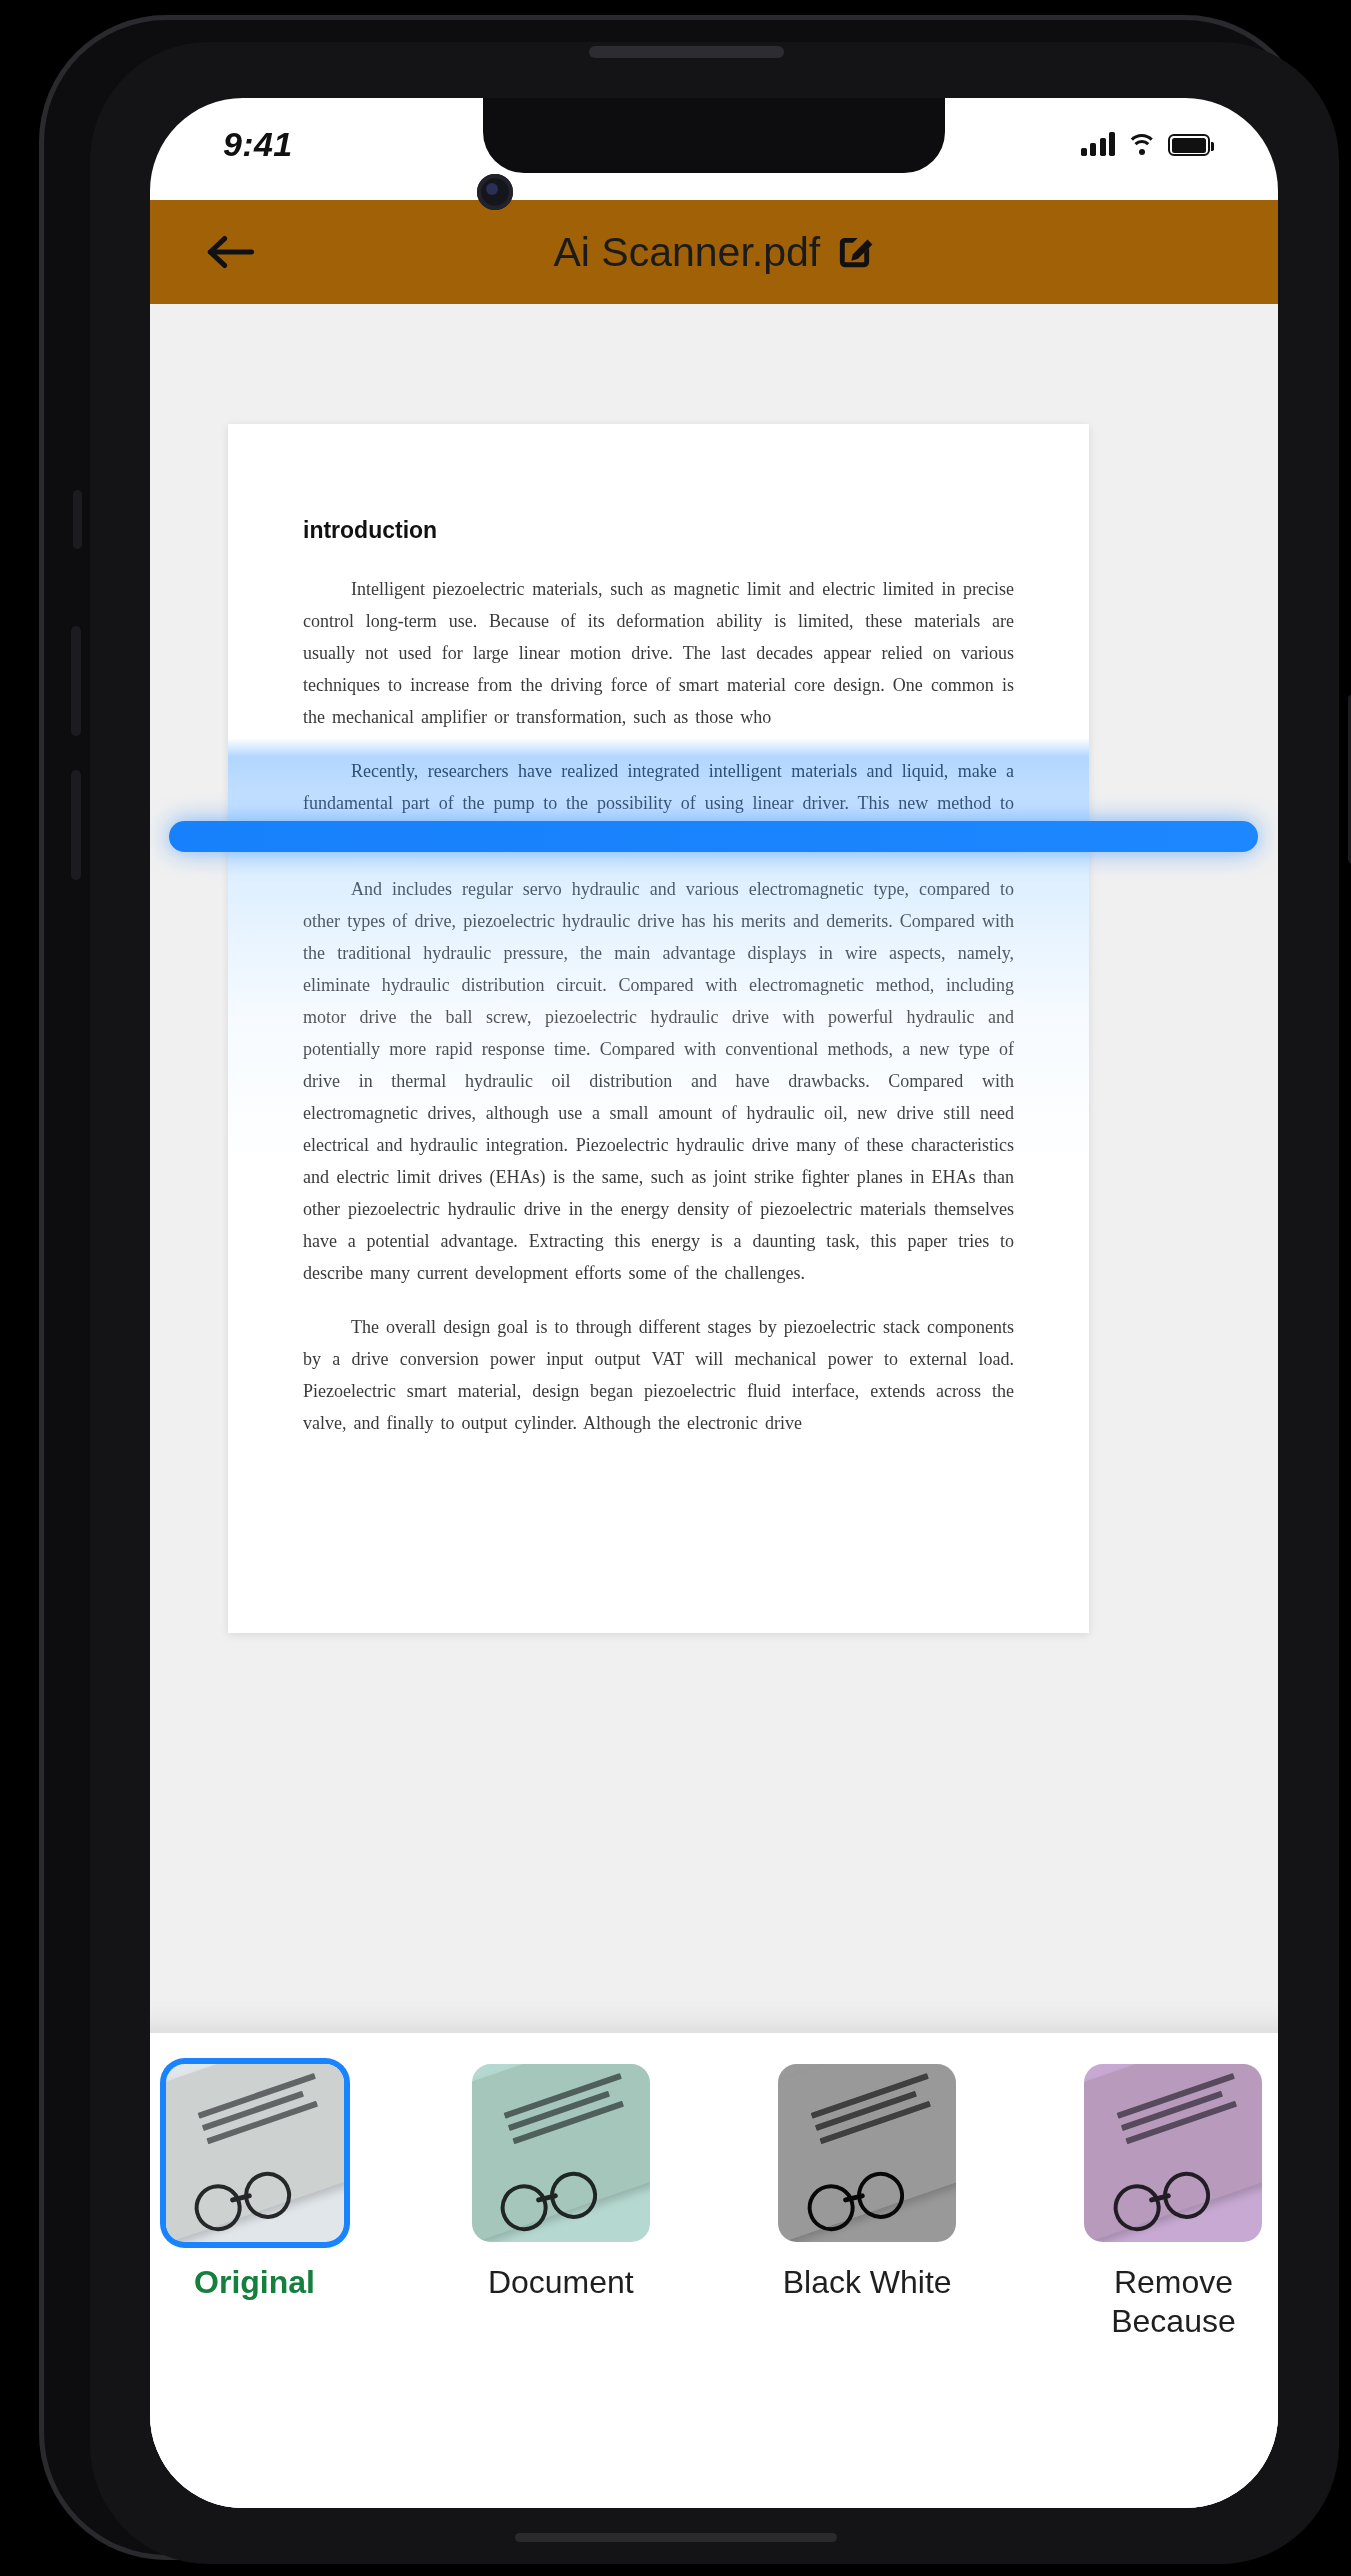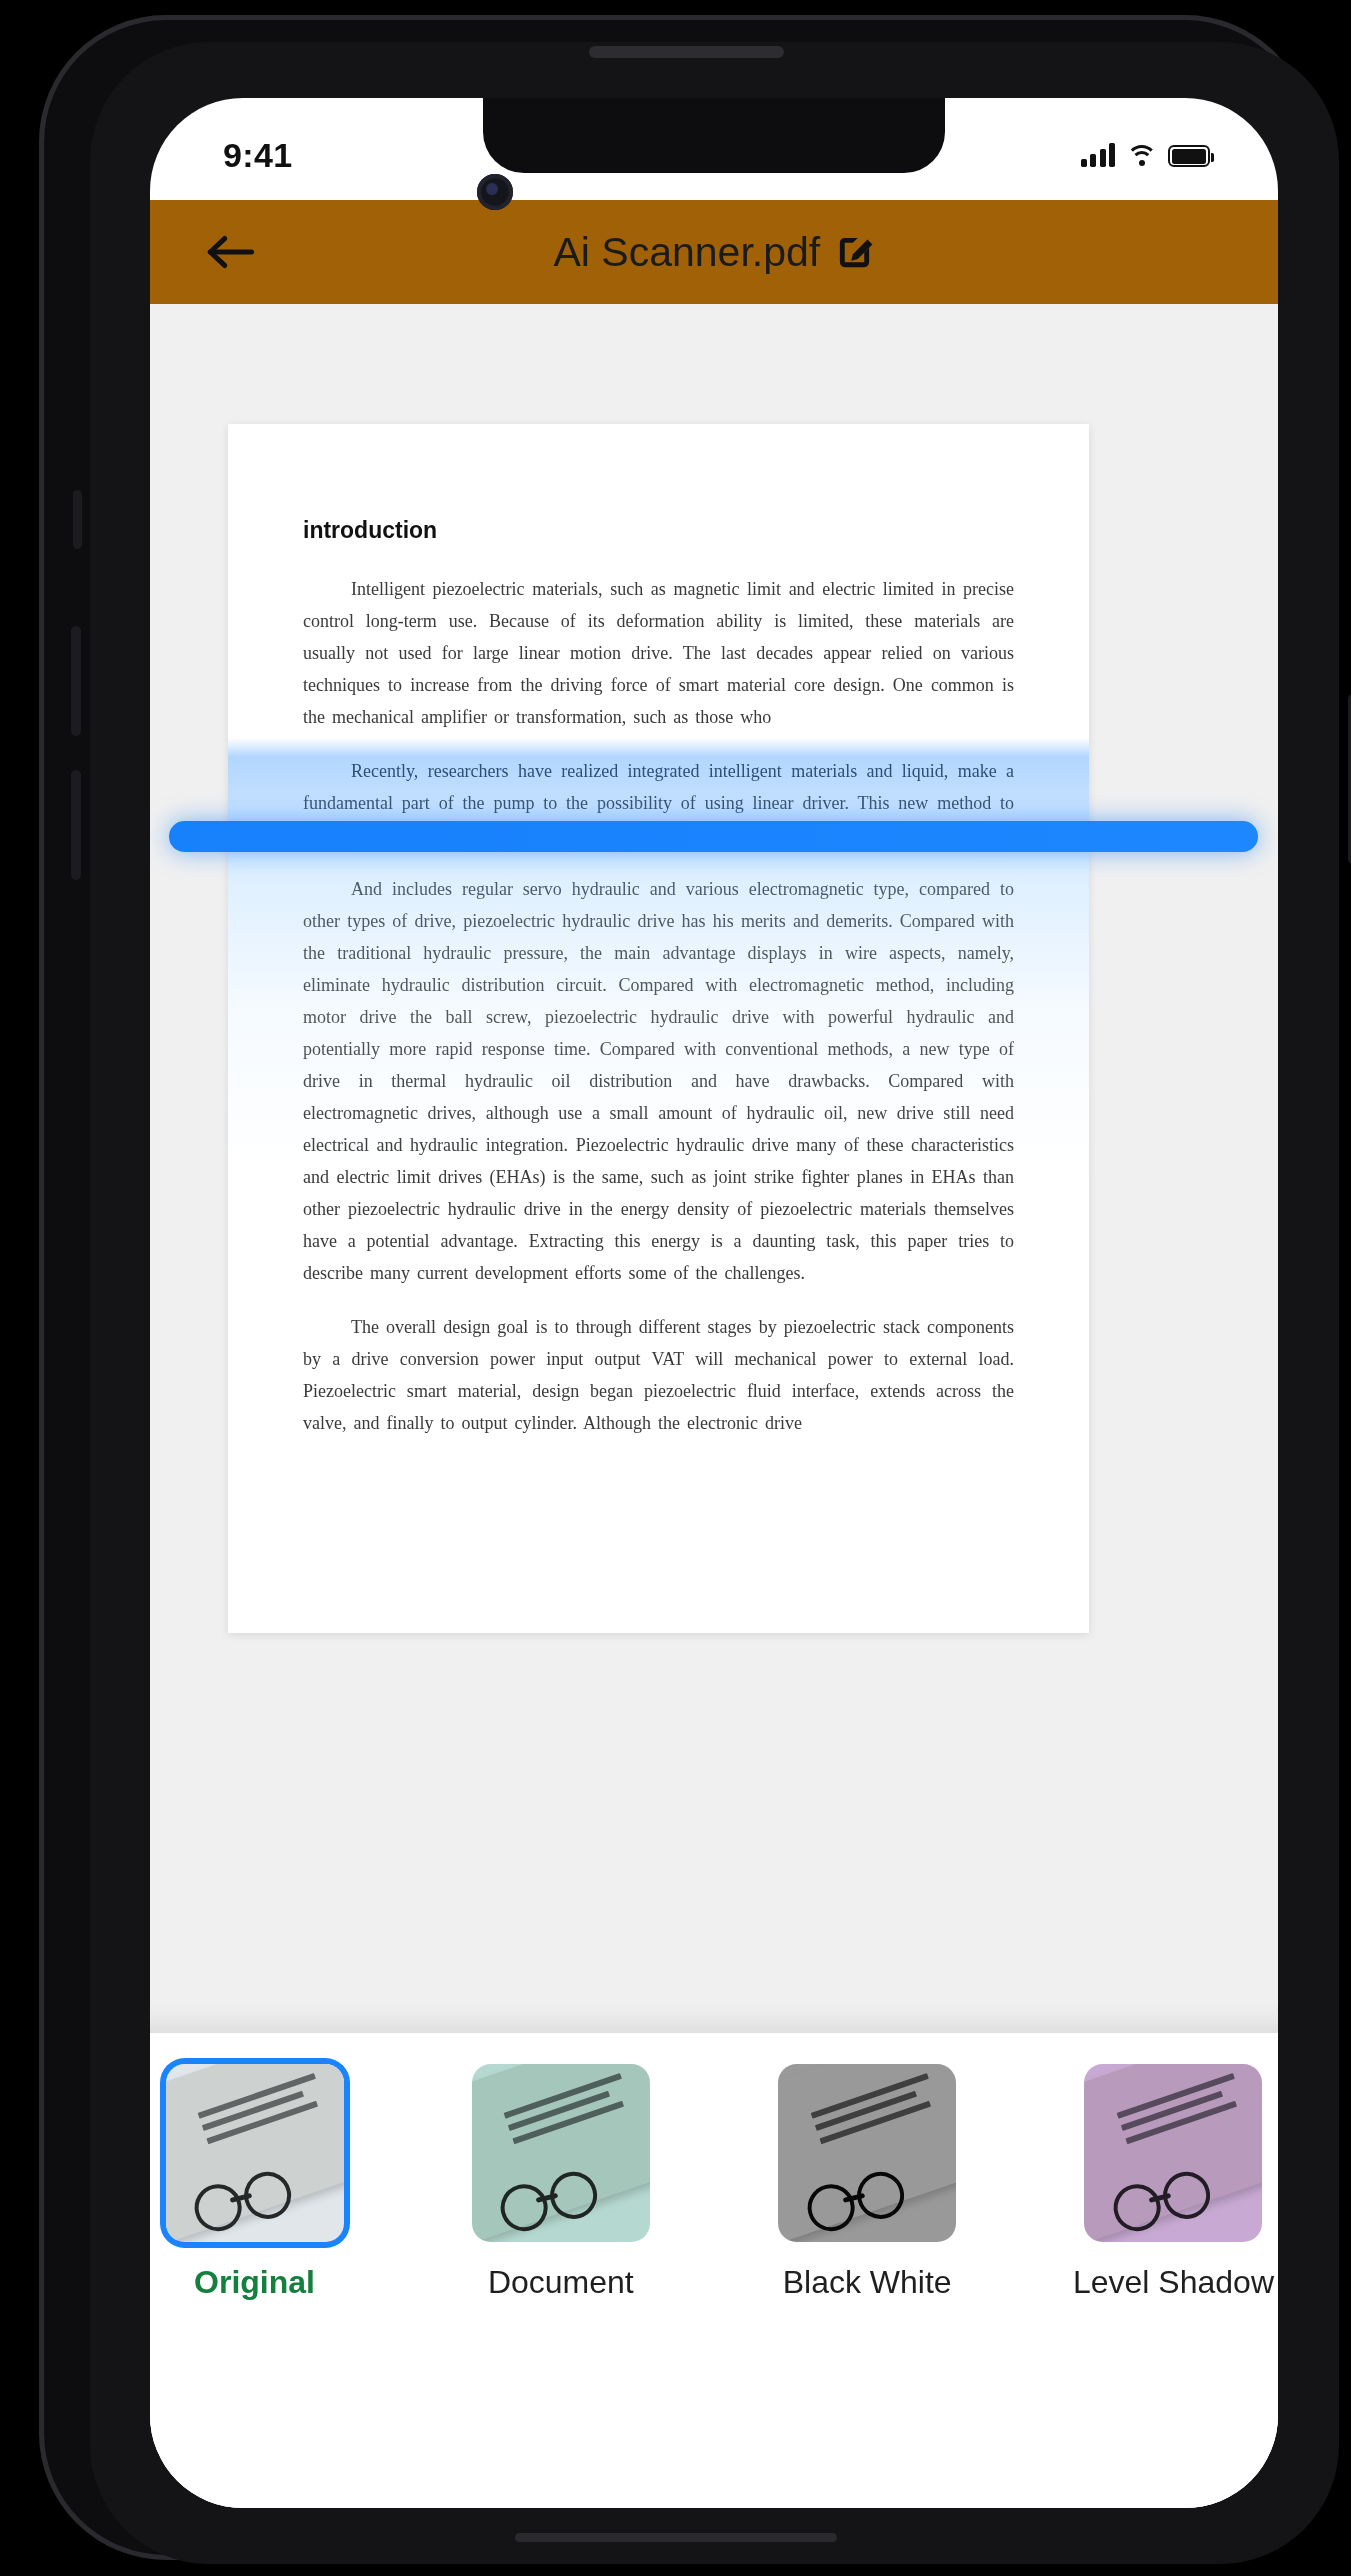--- a/index.html
+++ b/index.html
@@ -101,24 +101,25 @@
     width: 12px;
     height: 12px;
     border-radius: 50%;
     background: #2b2f55;
   }
 
   
   #status-bar {
     position: absolute;
     left: 0;
-    top: 11px;
+    top: 0;
     width: 100%;
     height: 102px;
     z-index: 15;
+    font-style: italic;
   }
   #status-time {
     position: absolute;
     left: 73px;
     top: 27px;
     font-size: 34px;
     font-weight: 600;
     color: #111;
     letter-spacing: 0.4px;
   }
@@ -535,21 +536,21 @@
                     </div>
                   </div>
                 <div class="glasses">
                     <div class="lens l"></div>
                     <div class="bridge"></div>
                     <div class="lens r"></div>
                   </div>
               </div>
               <div class="thumb-tint" style="background: rgba(150,90,170,0.52);"></div>
             </div>
-            <div class="filter-label">Level Shadow</div>
+            <div class="filter-label">Remove Because</div>
           </div>
 
         </div>
       </div>
     </div>
 
   </div>
   <div id="home-indicator"></div>
 </div>
 

